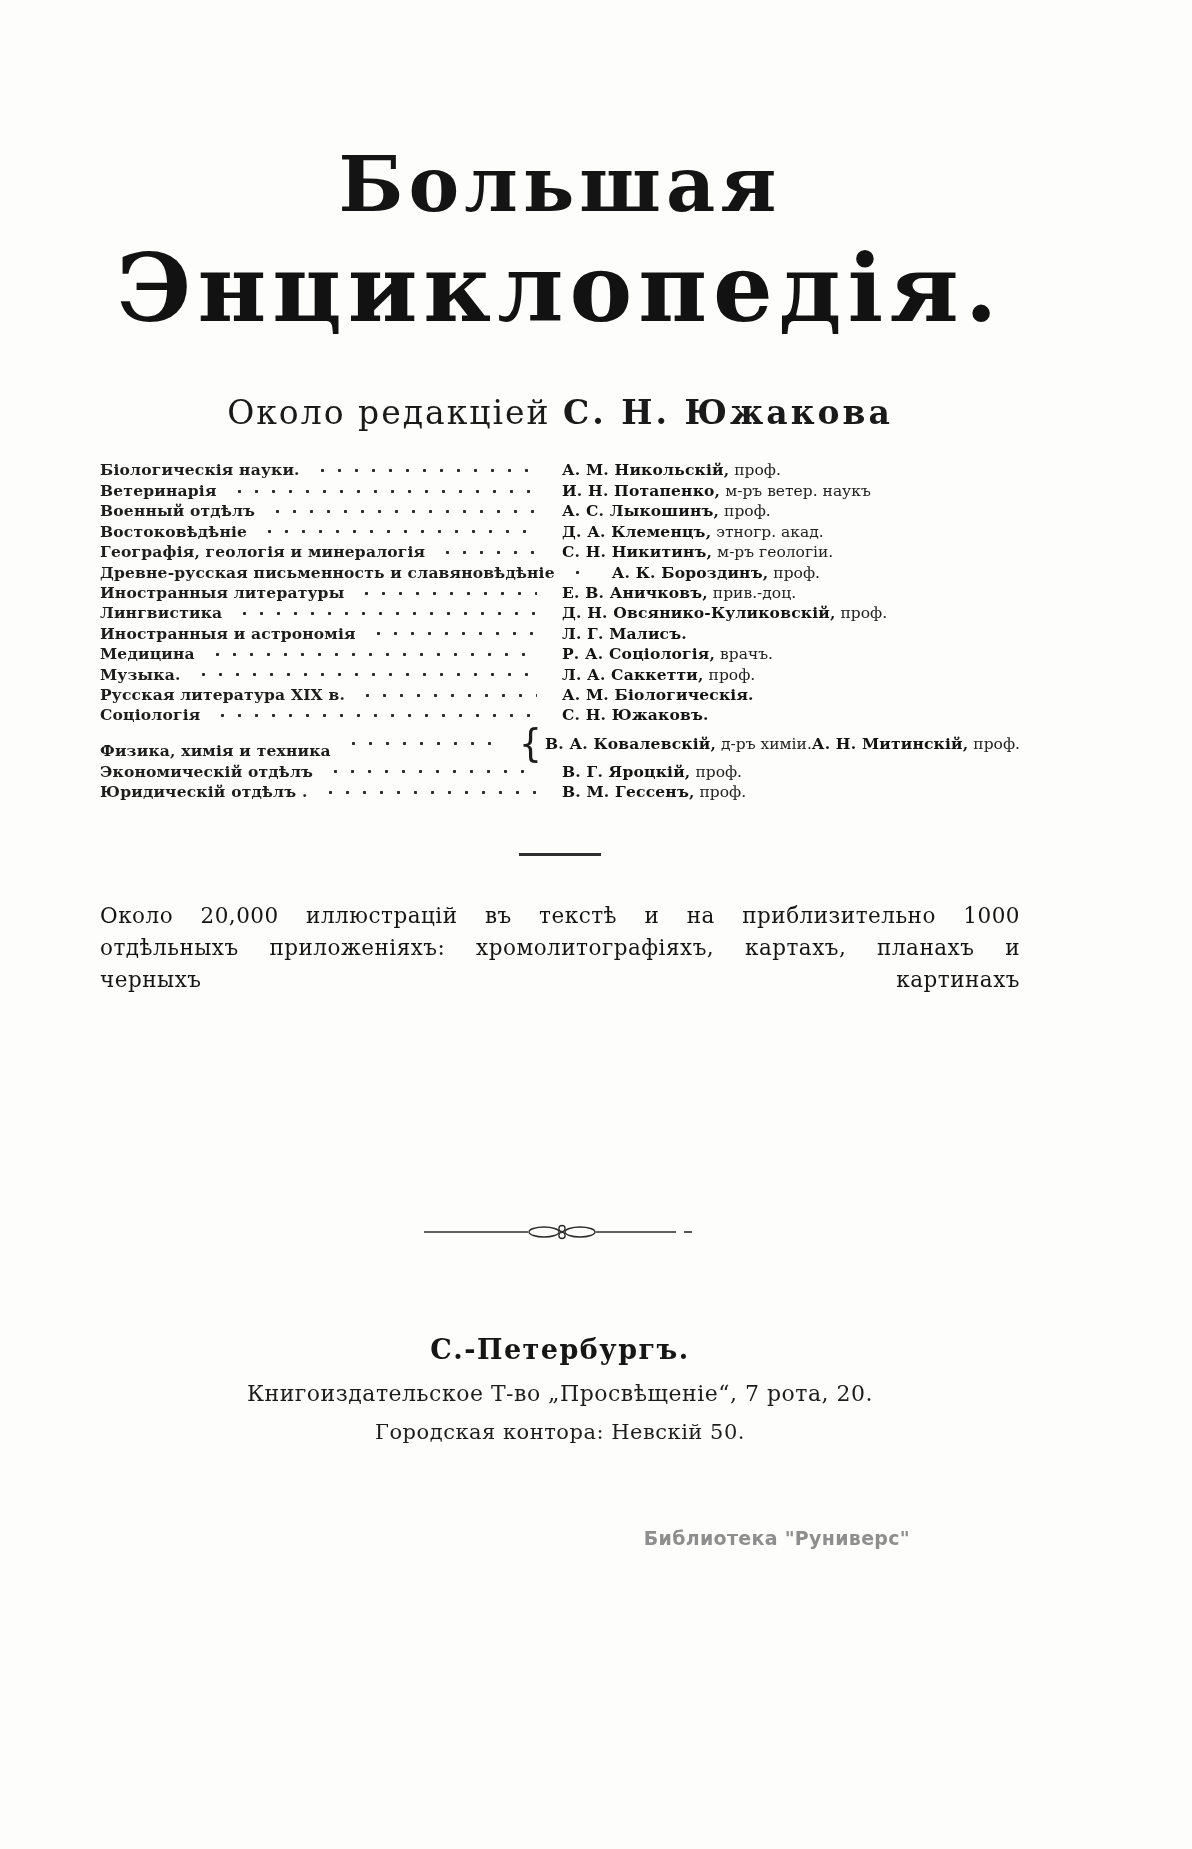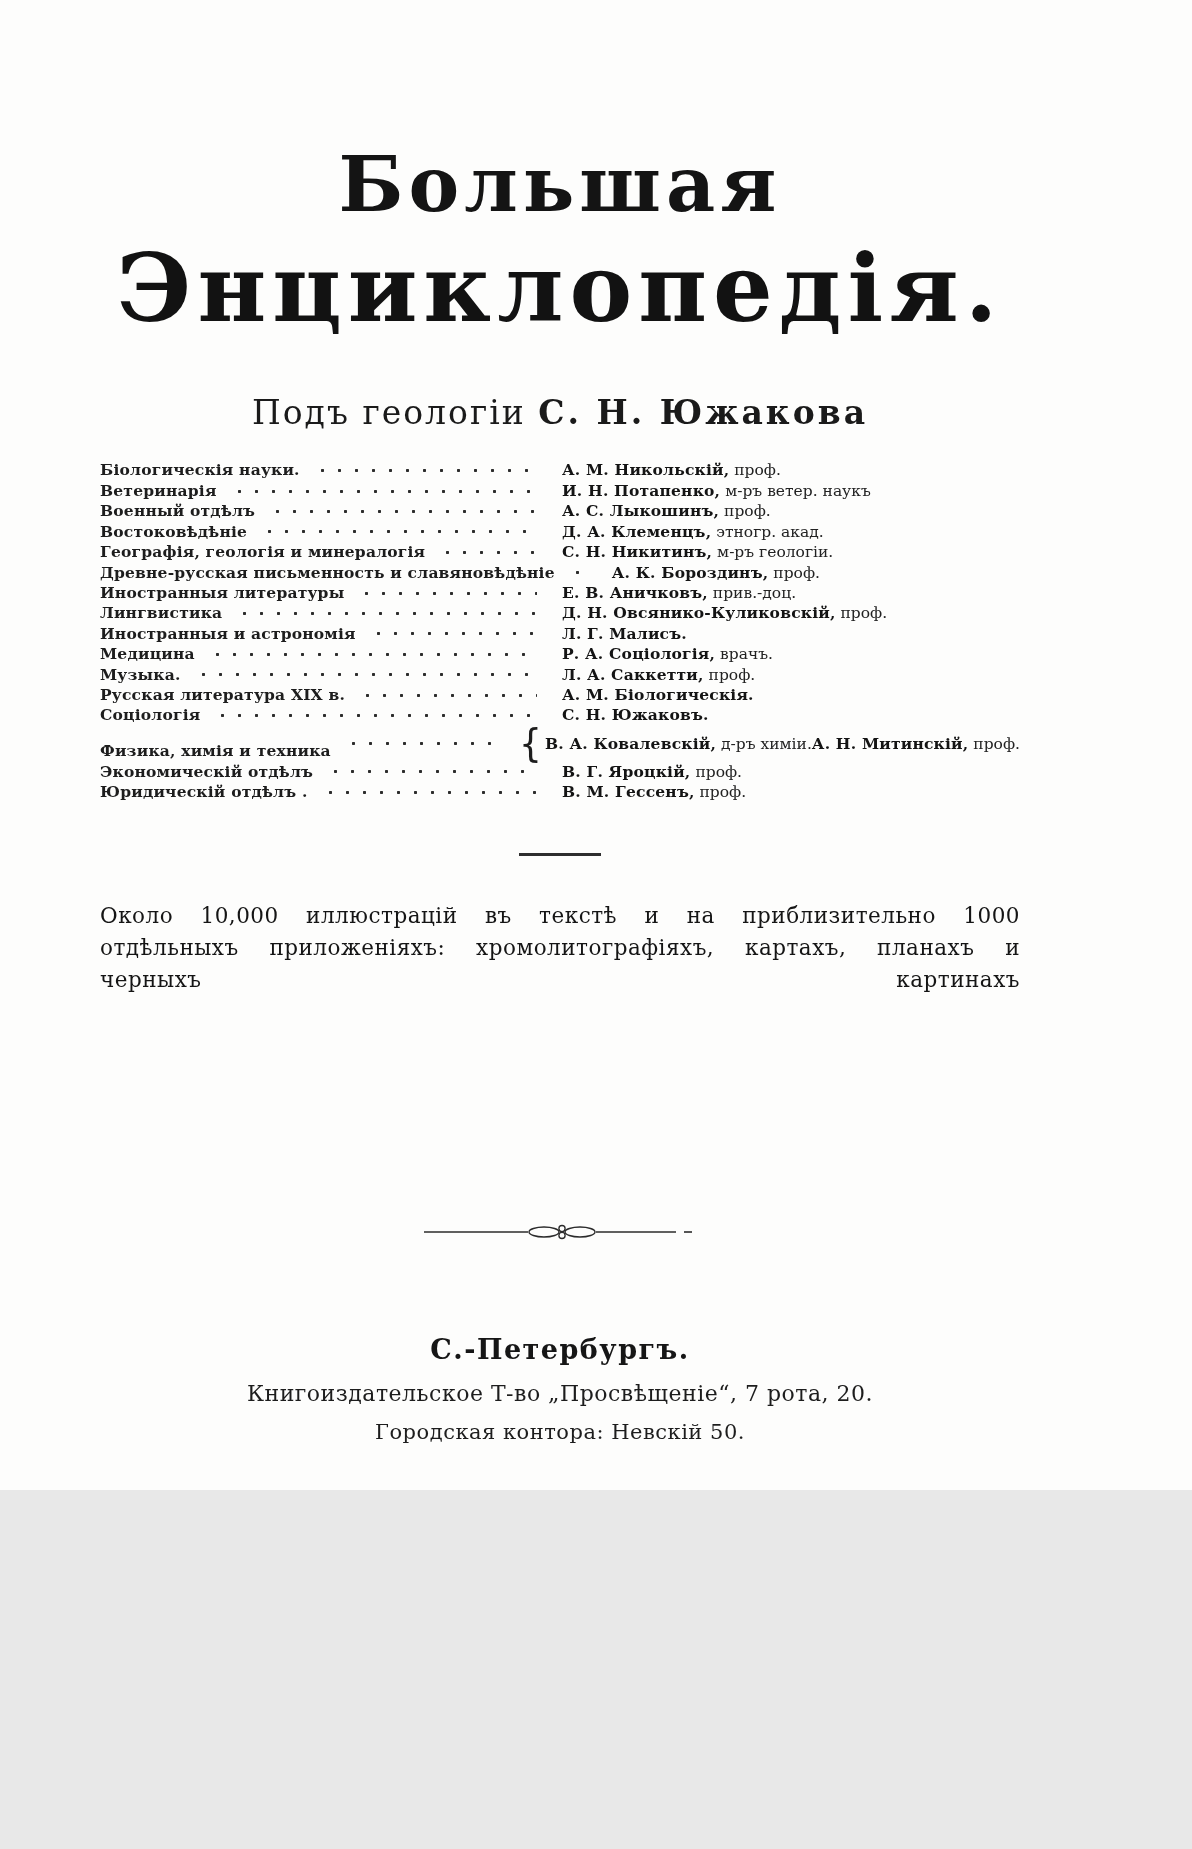--- a/index.html
+++ b/index.html
@@ -1,18 +1,18 @@
 <!DOCTYPE html>
 <html><head>
 <meta charset="utf-8">
 <style>
   html,body { margin:0; padding:0; background:#e8e8e8; }
   .page {
     position:relative;
-    width:1192px; height:1490px;
+    width:1192px; height:1849px;
     background:#fdfdfc;
     font-family:"DejaVu Serif", serif;
     color:#1b1b1b;
     overflow:hidden;
     margin:0 auto;
     box-sizing:border-box;
     padding-top:145px;
   }
   .content { width:920px; margin-left:100px; }
 
@@ -96,21 +96,21 @@
 </head>
 <body>
 
 <div class="page">
   <div class="content">
 
     <div class="title1">Большая</div>
     <div class="title2">Энциклопедія.</div>
 
     <div class="edited-by">
-      <span>Подъ геологіи</span>
+      <span>Около редакціей</span>
       <b>С. Н. Южакова</b>
     </div>
 
     <div class="dept-list">
 
       <div class="row">
         <span class="dept-label">Біологическія науки.</span>
         <span class="dots"></span>
         <span class="editor-cell"><b>А. М. Никольскій,</b> <span class="qual">проф.</span></span>
       </div>
@@ -208,21 +208,21 @@
       <div class="row">
         <span class="dept-label">Юридическій отдѣлъ .</span>
         <span class="dots"></span>
         <span class="editor-cell"><b>В. М. Гессенъ,</b> <span class="qual">проф.</span></span>
       </div>
 
     </div>
 
     <div class="short-rule"></div>
 
-    <div class="description">Около 10,000 иллюстрацій въ текстѣ и на приблизительно 1000 отдѣльныхъ приложеніяхъ: хромолитографіяхъ, картахъ, планахъ и черныхъ картинахъ</div>
+    <div class="description">Около 20,000 иллюстрацій въ текстѣ и на приблизительно 1000 отдѣльныхъ приложеніяхъ: хромолитографіяхъ, картахъ, планахъ и черныхъ картинахъ</div>
 
     <div class="ornament">
       <svg width="272" height="20" viewBox="0 0 272 20">
         <line x1="0" y1="10" x2="104" y2="10" stroke="#2b2b2b" stroke-width="1.6"></line>
         <ellipse cx="120" cy="10" rx="15" ry="5" fill="none" stroke="#2b2b2b" stroke-width="1.4"></ellipse>
         <circle cx="138" cy="6.6" r="3.1" fill="none" stroke="#2b2b2b" stroke-width="1.3"></circle>
         <circle cx="138" cy="13.4" r="3.1" fill="none" stroke="#2b2b2b" stroke-width="1.3"></circle>
         <ellipse cx="156" cy="10" rx="15" ry="5" fill="none" stroke="#2b2b2b" stroke-width="1.4"></ellipse>
         <line x1="172" y1="10" x2="252" y2="10" stroke="#2b2b2b" stroke-width="1.6"></line>
         <line x1="260" y1="10" x2="268" y2="10" stroke="#2b2b2b" stroke-width="1.6"></line>

